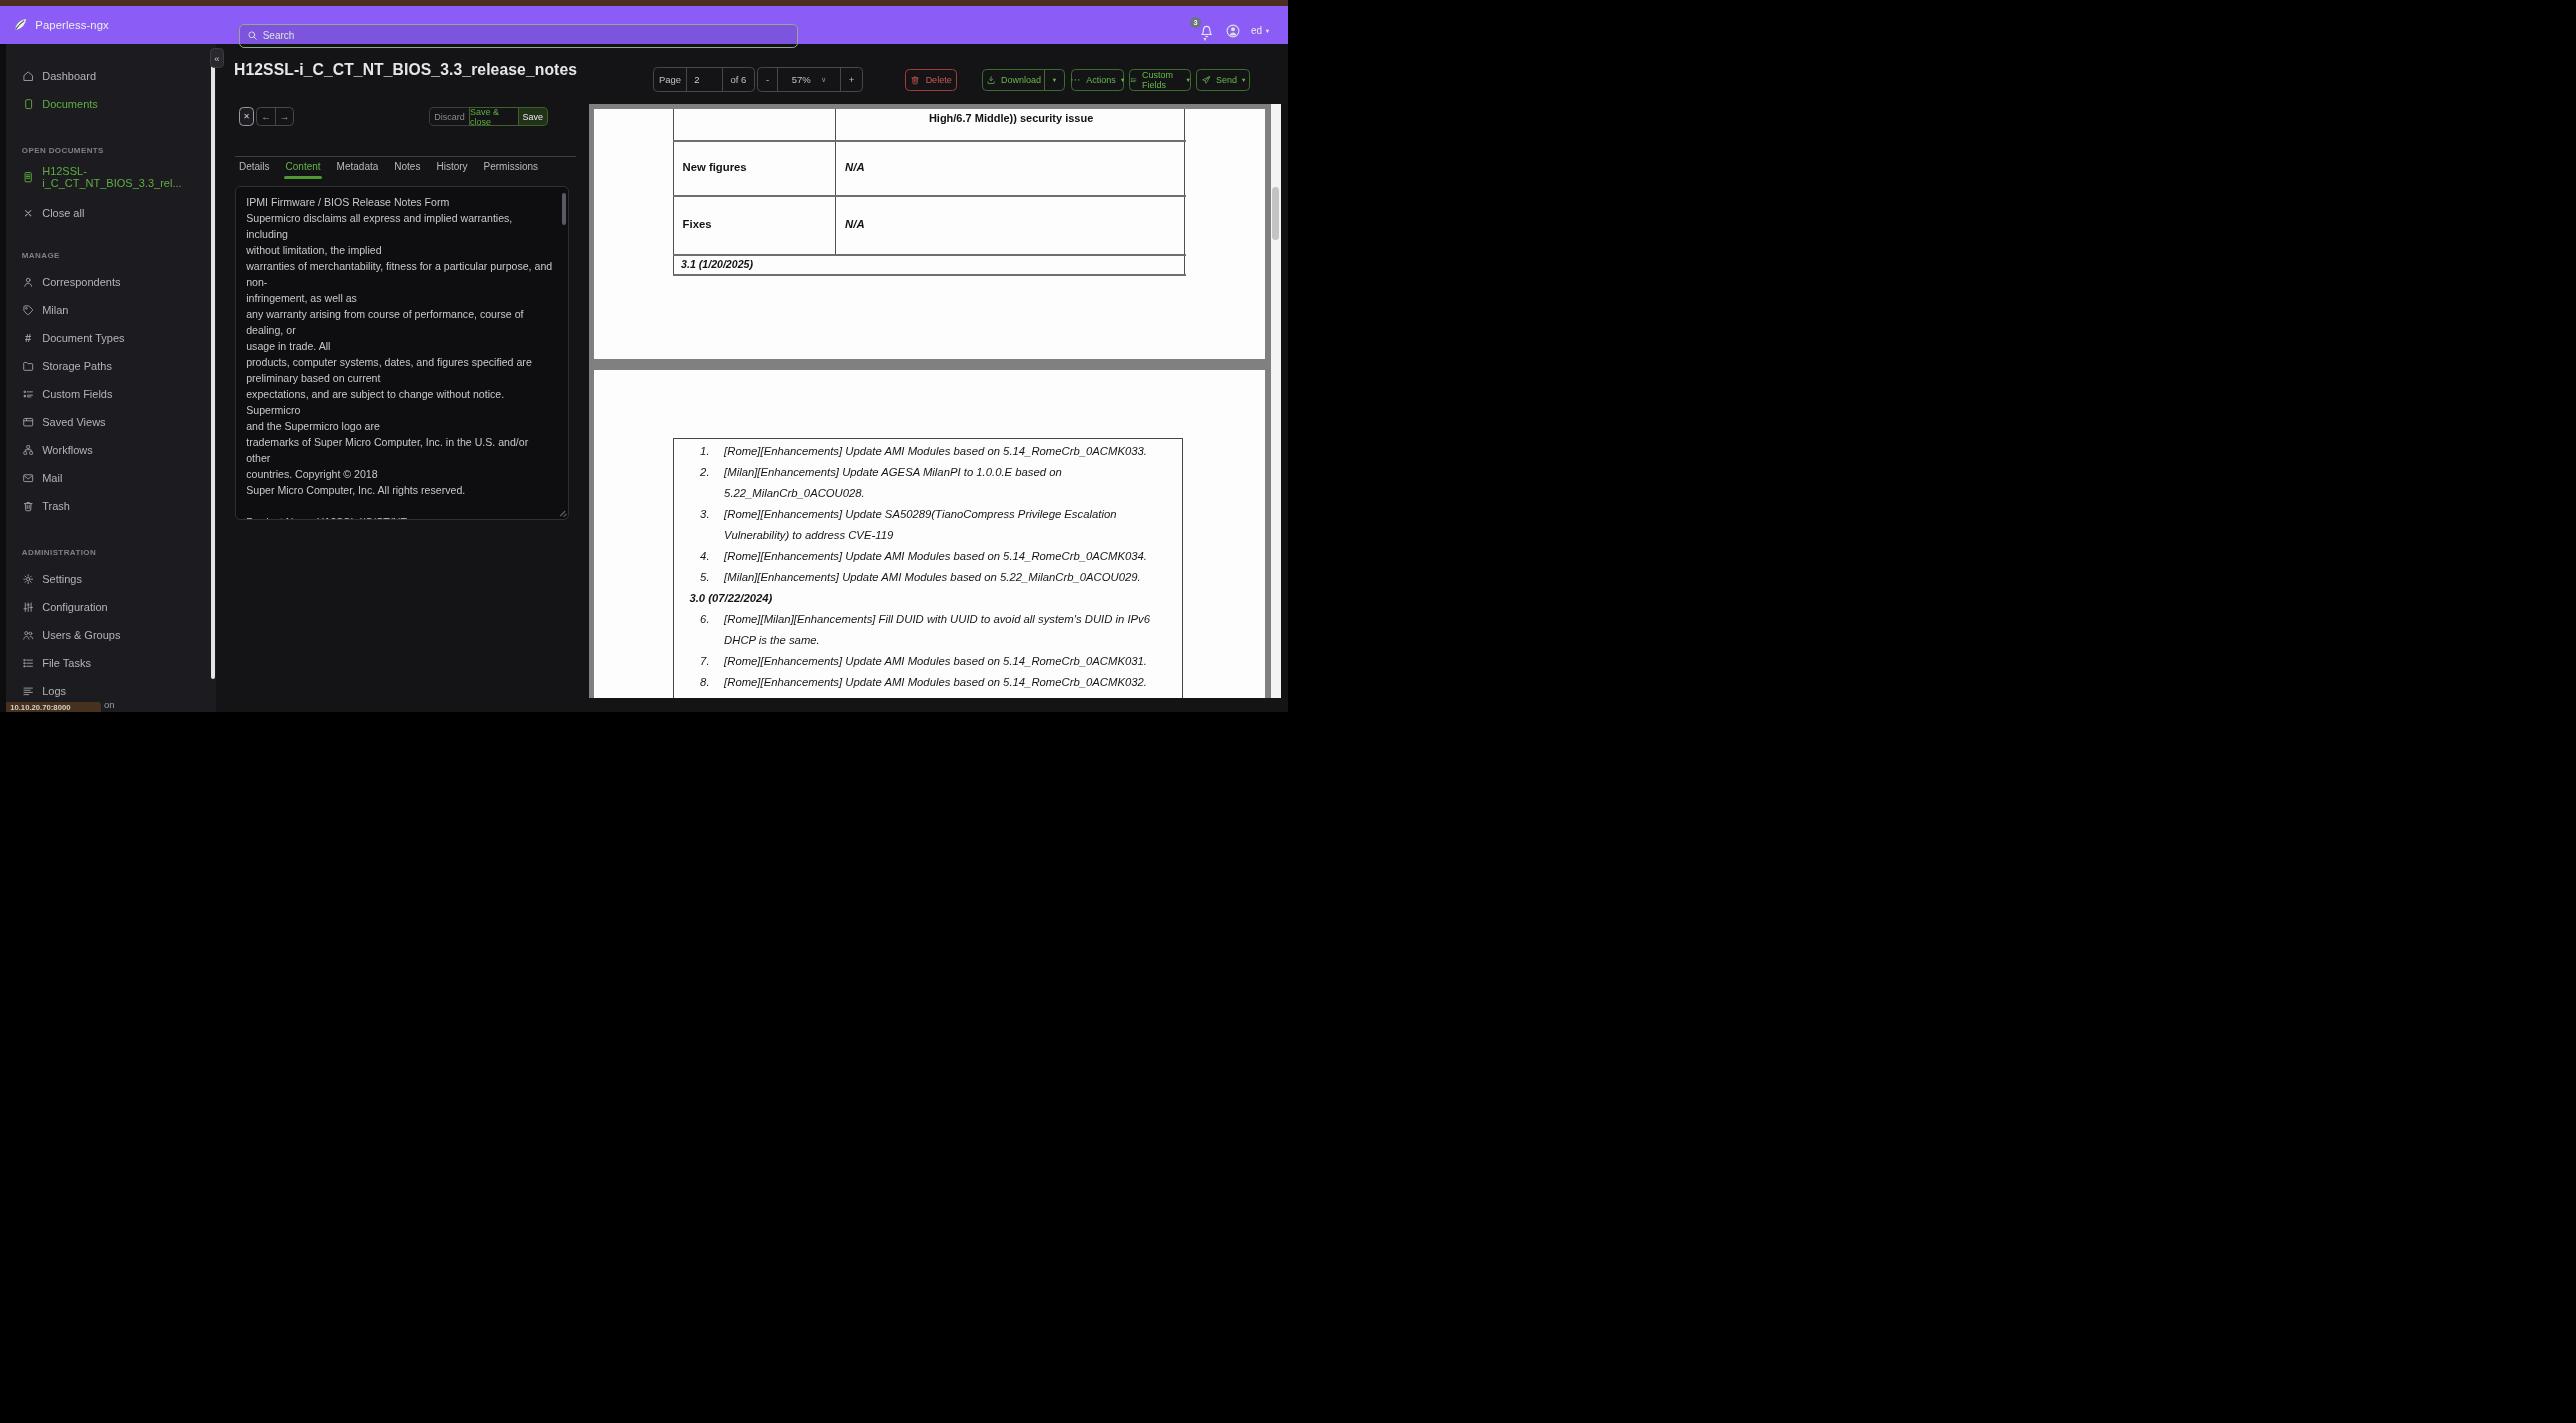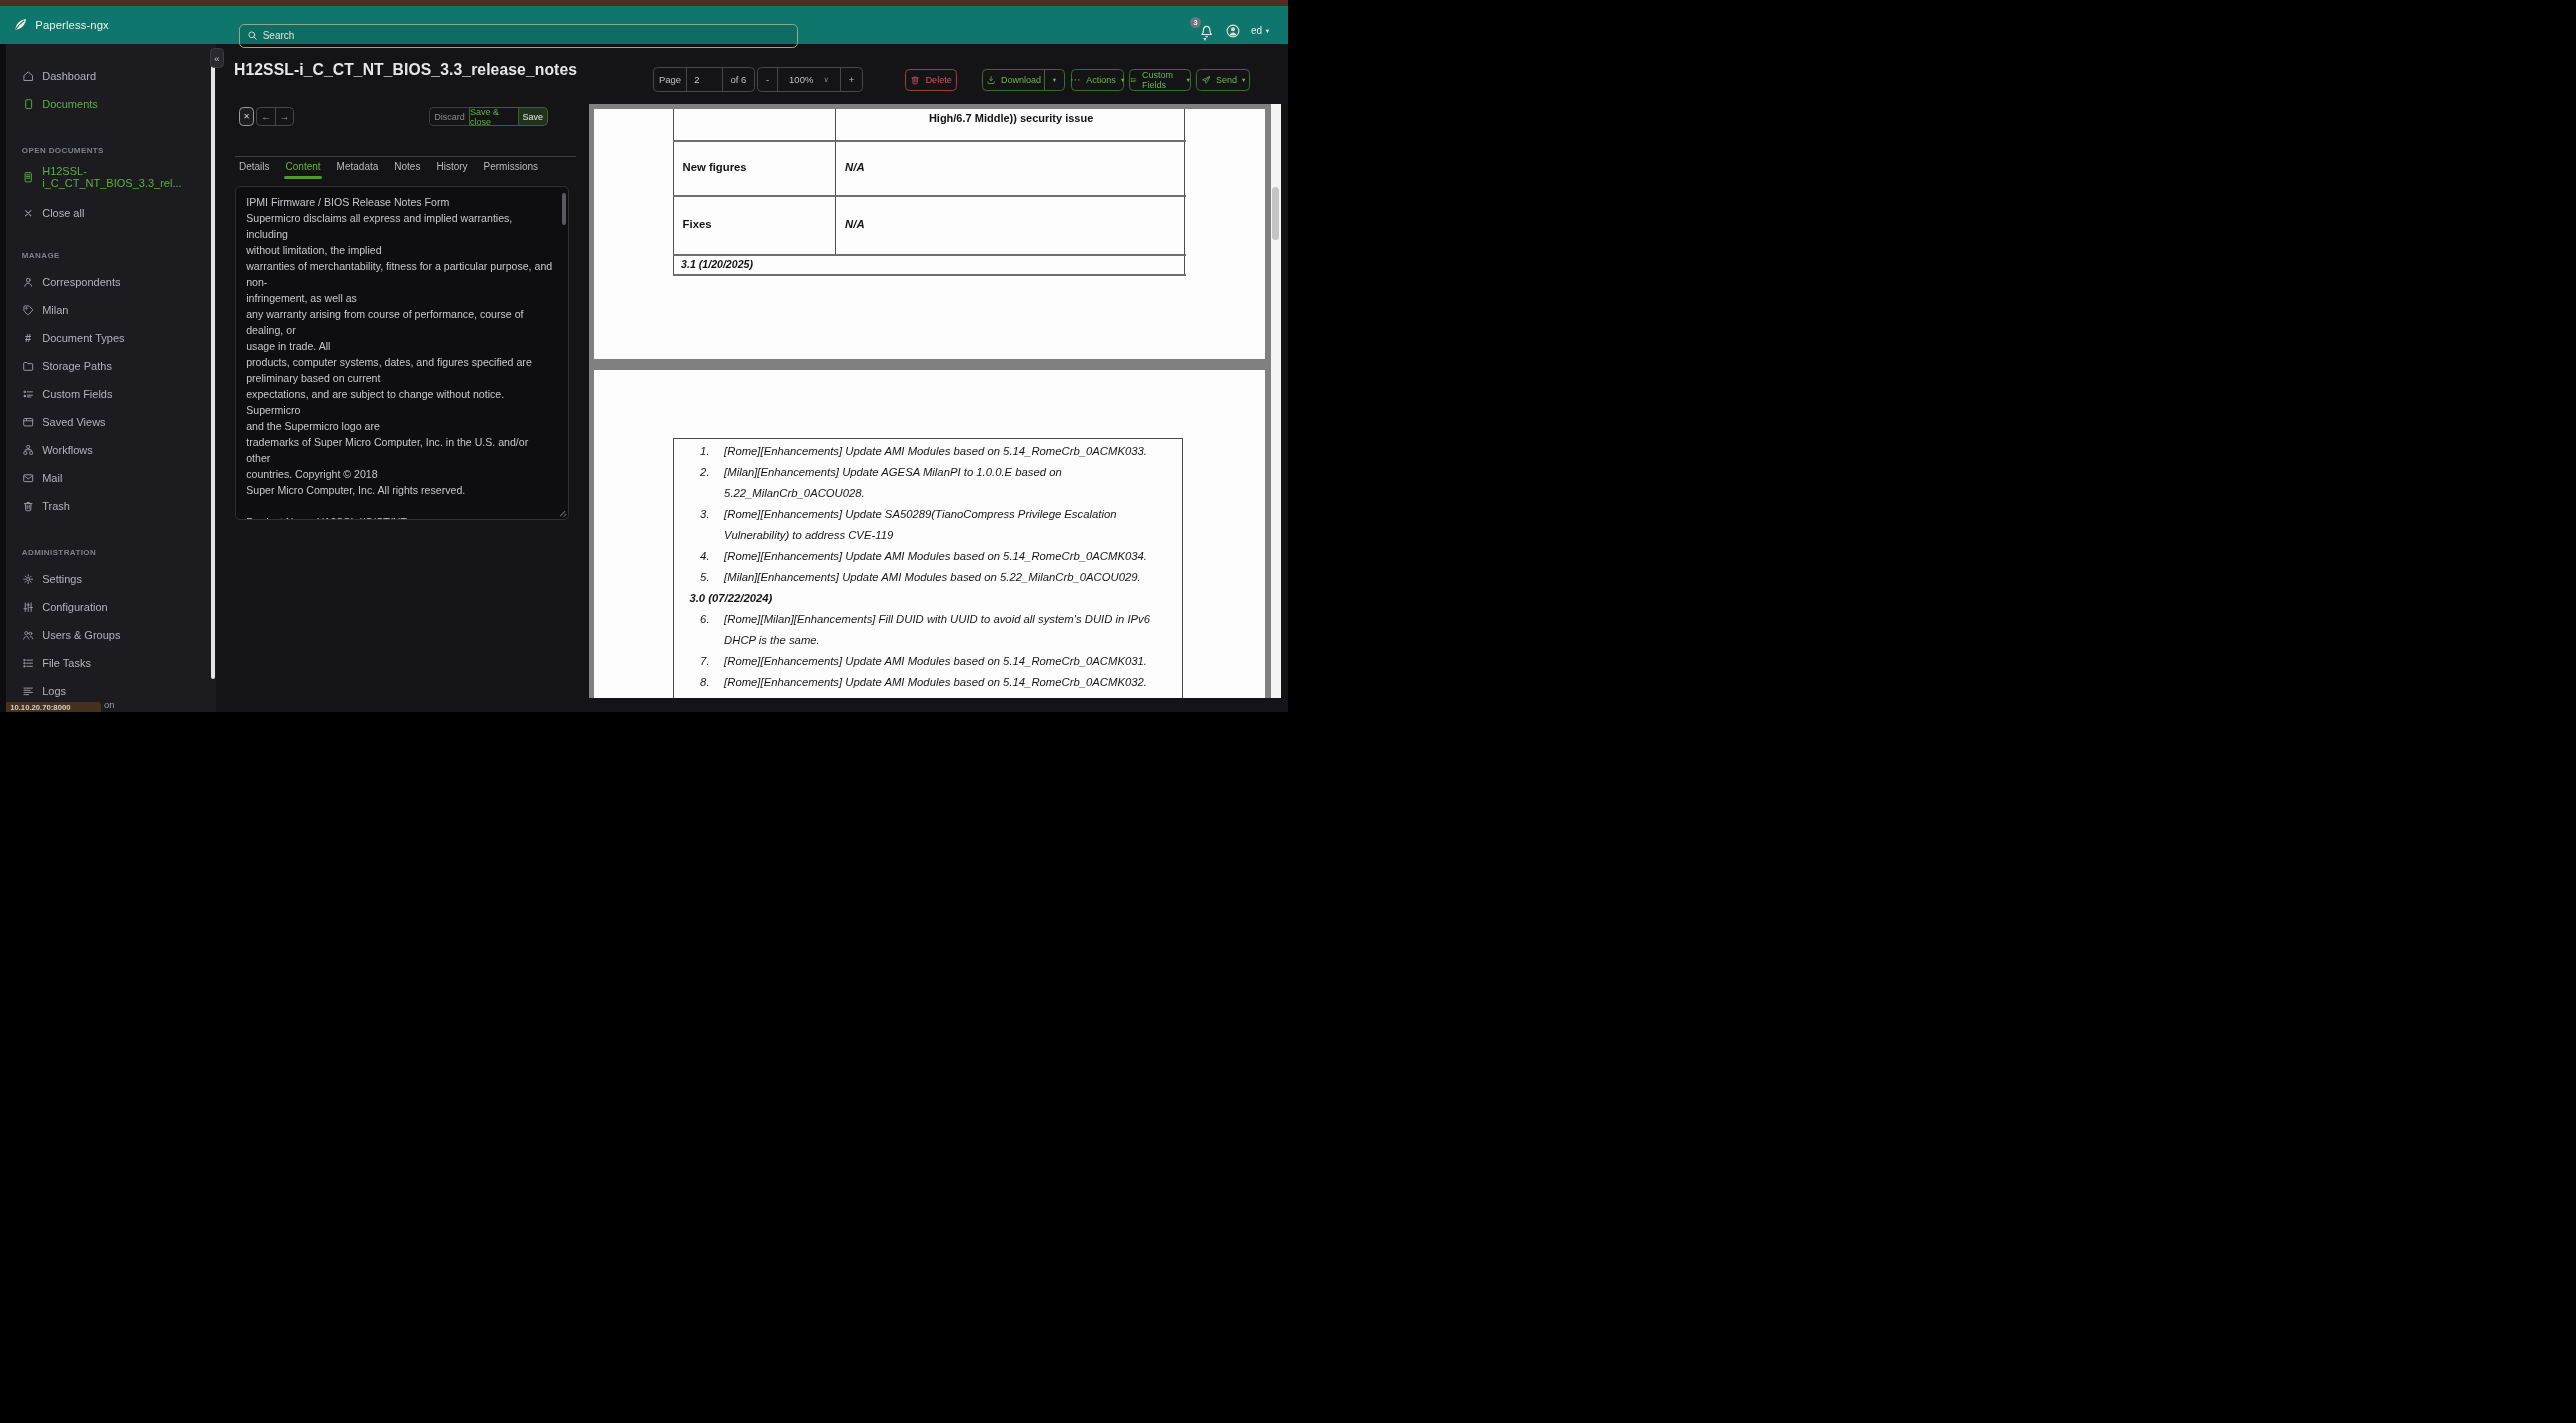--- a/index.html
+++ b/index.html
@@ -3,21 +3,21 @@
 <meta charset="utf-8">
 <style>
   * { margin:0; padding:0; box-sizing:border-box; }
   html,body { background:#000; }
   body { font-family:"Liberation Sans", sans-serif; }
   #screen { position:relative; width:1288px; height:712px; overflow:hidden; background:#141417; }
   .abs { position:absolute; }
 
   
   #top-strip { left:0; top:0; width:1288px; height:5.8px; background:#4b2e21; }
-  #navbar { left:0; top:5.8px; width:1288px; height:38px; background:#0f766e; display:flex; align-items:center; }
+  #navbar { left:0; top:5.8px; width:1288px; height:38px; background:#8b5cf6; display:flex; align-items:center; }
   #brand { display:flex; align-items:center; gap:6.6px; margin-left:11.7px; color:#eef1ec; }
   #brand svg { width:17px; height:17px; }
   #brand-label { font-size:11.3px; font-weight:500; letter-spacing:0.1px; }
   #search-wrap { left:239px; top:18px; width:559px; height:24px; border:0.7px solid #93a98b; border-radius:5.1px; display:flex; align-items:center; padding-left:6.6px; gap:5.1px; background:rgba(8,24,4,.10); }
   #search-wrap svg { width:11px; height:11px; stroke:#dfe4dc; }
   #search-input { background:transparent; border:none; outline:none; color:#eef1ec; font-size:10px; width:511px; font-family:"Liberation Sans",sans-serif; }
   #search-input::placeholder { color:#dfe4dc; opacity:1; }
   #nav-right { right:19px; top:5.8px; height:38px; display:flex; align-items:center; gap:10.2px; position:absolute; color:#e9ece6; }
   #bell-wrap { position:relative; width:17.5px; height:19px; }
   #bell-wrap svg { width:15.3px; height:15.3px; stroke:#e9ece6; position:absolute; left:1.5px; top:2.9px; }
@@ -381,21 +381,21 @@
     <div class="cell" id="pager-label">Page</div>
     <div class="cell">
         <input id="pager-input" value="2" style="">
       </div>
     <div class="cell" id="pager-of">of 6</div>
   </div>
 
   <div id="zoom-group" class="group">
     <div class="cell" id="zoom-minus">-</div>
     <div class="cell" id="zoom-level">
-      <span>100%</span>
+      <span>57%</span>
       <span class="chev">∨</span>
     </div>
     <div class="cell" id="zoom-plus">+</div>
   </div>
 
   <div id="toolbar">
     <div class="tbtn" id="btn-delete">
       <svg viewBox="0 0 16 16" fill="none" stroke-width="1.2" stroke-linecap="round">
           <path d="M3 4.7h10M6.3 4.7V3.2h3.4v1.5M4.3 4.7l.5 8.3c0 .5.5.9 1 .9h4.4c.5 0 1-.4 1-.9l.5-8.3M6.7 7v4M9.3 7v4"></path>
         </svg>

